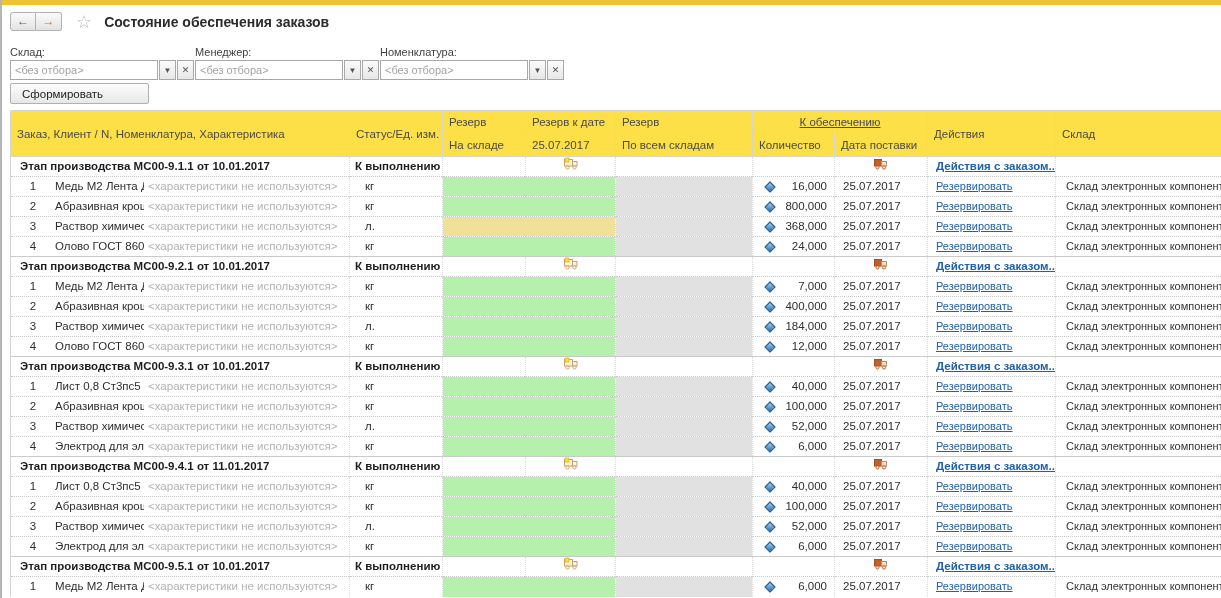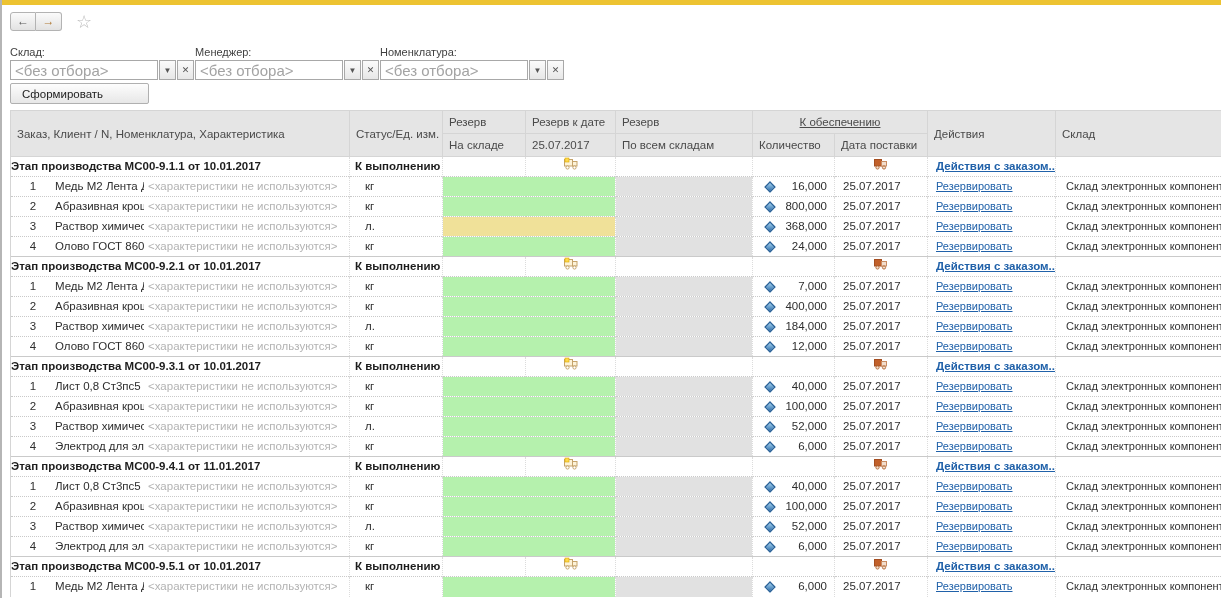--- a/index.html
+++ b/index.html
@@ -24,21 +24,21 @@
   .star { margin-left:14px; font-size:18px; color:#bcbcbc; line-height:18px; }
   .page-title { margin-left:12px; font-size:14px; font-weight:bold; color:#2b2b2b; }
 
   
   .filters { position:absolute; top:46px; left:8px; display:flex; }
   .filter-group { width:184px; margin-right:1px; }
   .filter-label { font-size:11px; color:#3f3f3f; margin-bottom:2px; }
   .filter-row { display:flex; }
   .filter-field {
     flex:1; height:20px; border:1px solid #a8a8a8; background:#fff;
-    font-size:15px; color:#9e9e9e; font-family:"Liberation Sans",sans-serif; padding:0 4px; min-width:0;
+    font-size:11px; color:#9e9e9e; font-family:"Liberation Sans",sans-serif; padding:0 4px; min-width:0;
   }
   .filter-field::placeholder { color:#a3a3a3; opacity:1; }
   .mini-btn {
     width:17px; height:20px; margin-left:1px; border:1px solid #a8a8a8;
     background:linear-gradient(#fbfbfb,#e7e7e7); color:#555;
     font-size:8px; display:flex; align-items:center; justify-content:center; cursor:pointer;
   }
   .mini-btn.clear { font-size:9px; }
 
   
@@ -46,34 +46,34 @@
   .btn {
     height:21px; padding:0 11px; border:1px solid #b0b0b0; border-radius:2px;
     background:linear-gradient(#fdfdfd,#e7e7e7); font-size:11.5px; color:#222;
     display:flex; align-items:center; gap:6px; cursor:pointer; font-family:"Liberation Sans",sans-serif;
   }
 
   
   .table-wrap { position:absolute; top:110px; left:8px; width:1213px; bottom:0; overflow:hidden; }
   table { border-collapse:collapse; table-layout:fixed; width:1213px; font-size:11.5px; }
   th {
-    background:#e5e5e5; border:1px solid #d5d5d5; font-weight:normal; color:#4a4a4a;
+    background:#fde047; border:1px solid #d5d5d5; font-weight:normal; color:#4a4a4a;
     text-align:left; padding:0 6px; height:23px; font-size:11.5px;
     white-space:nowrap; overflow:hidden; vertical-align:middle;
   }
   th.center { text-align:center;text-decoration:underline; }
   td {
     height:20px; line-height:19px; padding:0; vertical-align:middle;
     border-top:1px dotted #c9c9c9; border-right:1px dotted #dcdcdc;
     white-space:nowrap; overflow:hidden;
   }
   td:last-child { border-right:1px solid #d5d5d5; }
   tr.group-row td { border-top:1px solid #cacaca; }
   tbody tr td:first-child { border-left:1px solid #d5d5d5; }
-  .g-title { font-weight:bold; padding-left:0; color:#1d1d1d; }
+  .g-title { font-weight:bold; padding-left:9px; color:#1d1d1d; }
   .g-status { font-weight:bold; padding-left:5px; color:#1d1d1d; }
   .c-center { text-align:center; }
   .nom-inner { display:flex; align-items:center; }
   .r-num { width:44px; text-align:center; flex:none; }
   .r-name { width:89px; flex:none; overflow:hidden; }
   .r-char { color:#b3b3b3; padding-left:4px; }
   .c-unit { padding-left:15px; }
   .seamless { border-right-style:none; }
   .bg-green { background:#b5f1ad; }
   .bg-yellow { background:#f0e199; }
@@ -95,20 +95,21 @@
 
 <div class="app">
   <div class="topbar"></div>
 
   <div class="titlebar">
     <div class="navpair">
       <div class="nav-btn back"><span>←</span></div>
       <div class="nav-btn fwd"><span>→</span></div>
     </div>
     <div class="star">☆</div>
+    <div class="page-title">Состояние обеспечения заказов</div>
   </div>
 
   <div class="filters">
     <div class="filter-group">
       <div class="filter-label">Склад:</div>
       <div class="filter-row">
         <input class="filter-field" placeholder="&lt;без отбора&gt;" style="">
         <div class="mini-btn">▼</div>
         <div class="mini-btn clear">✕</div>
       </div>

